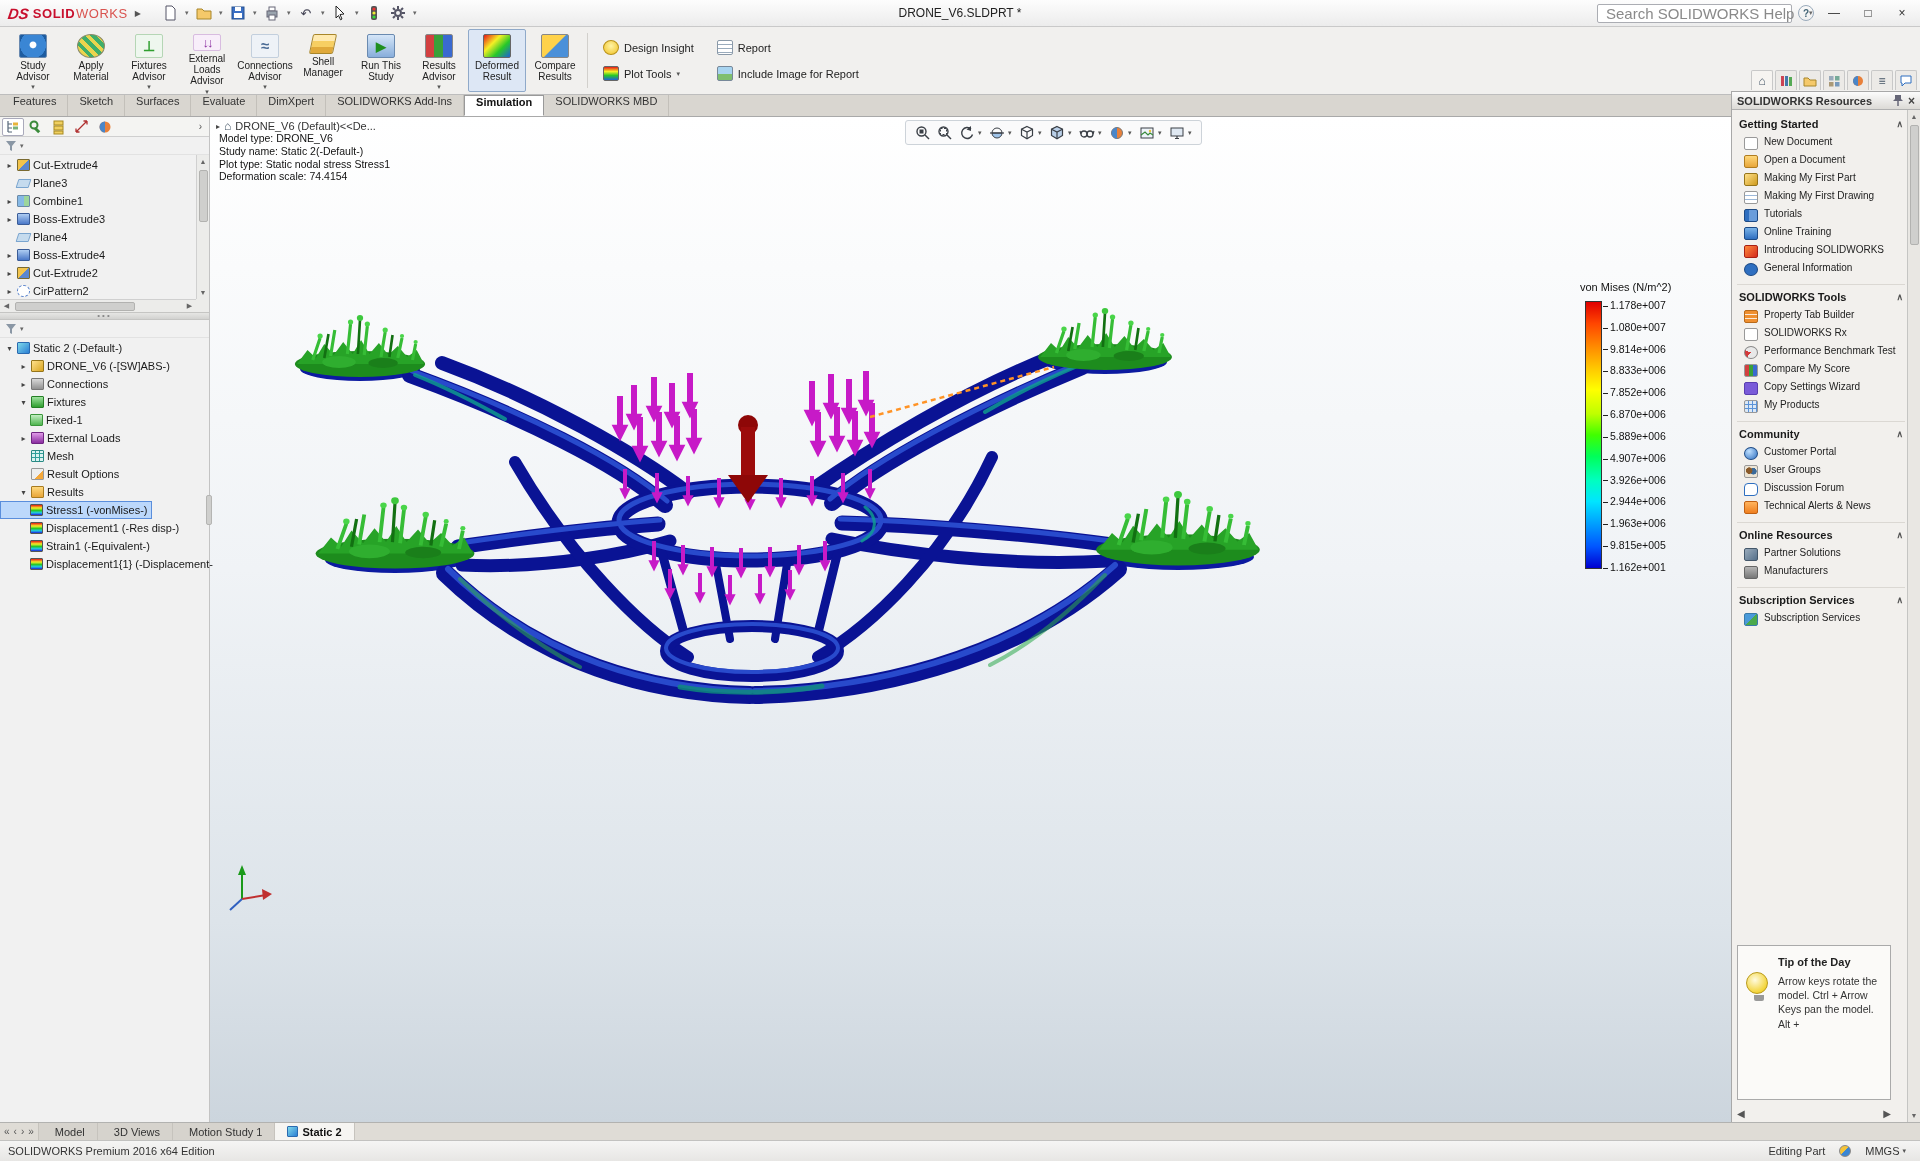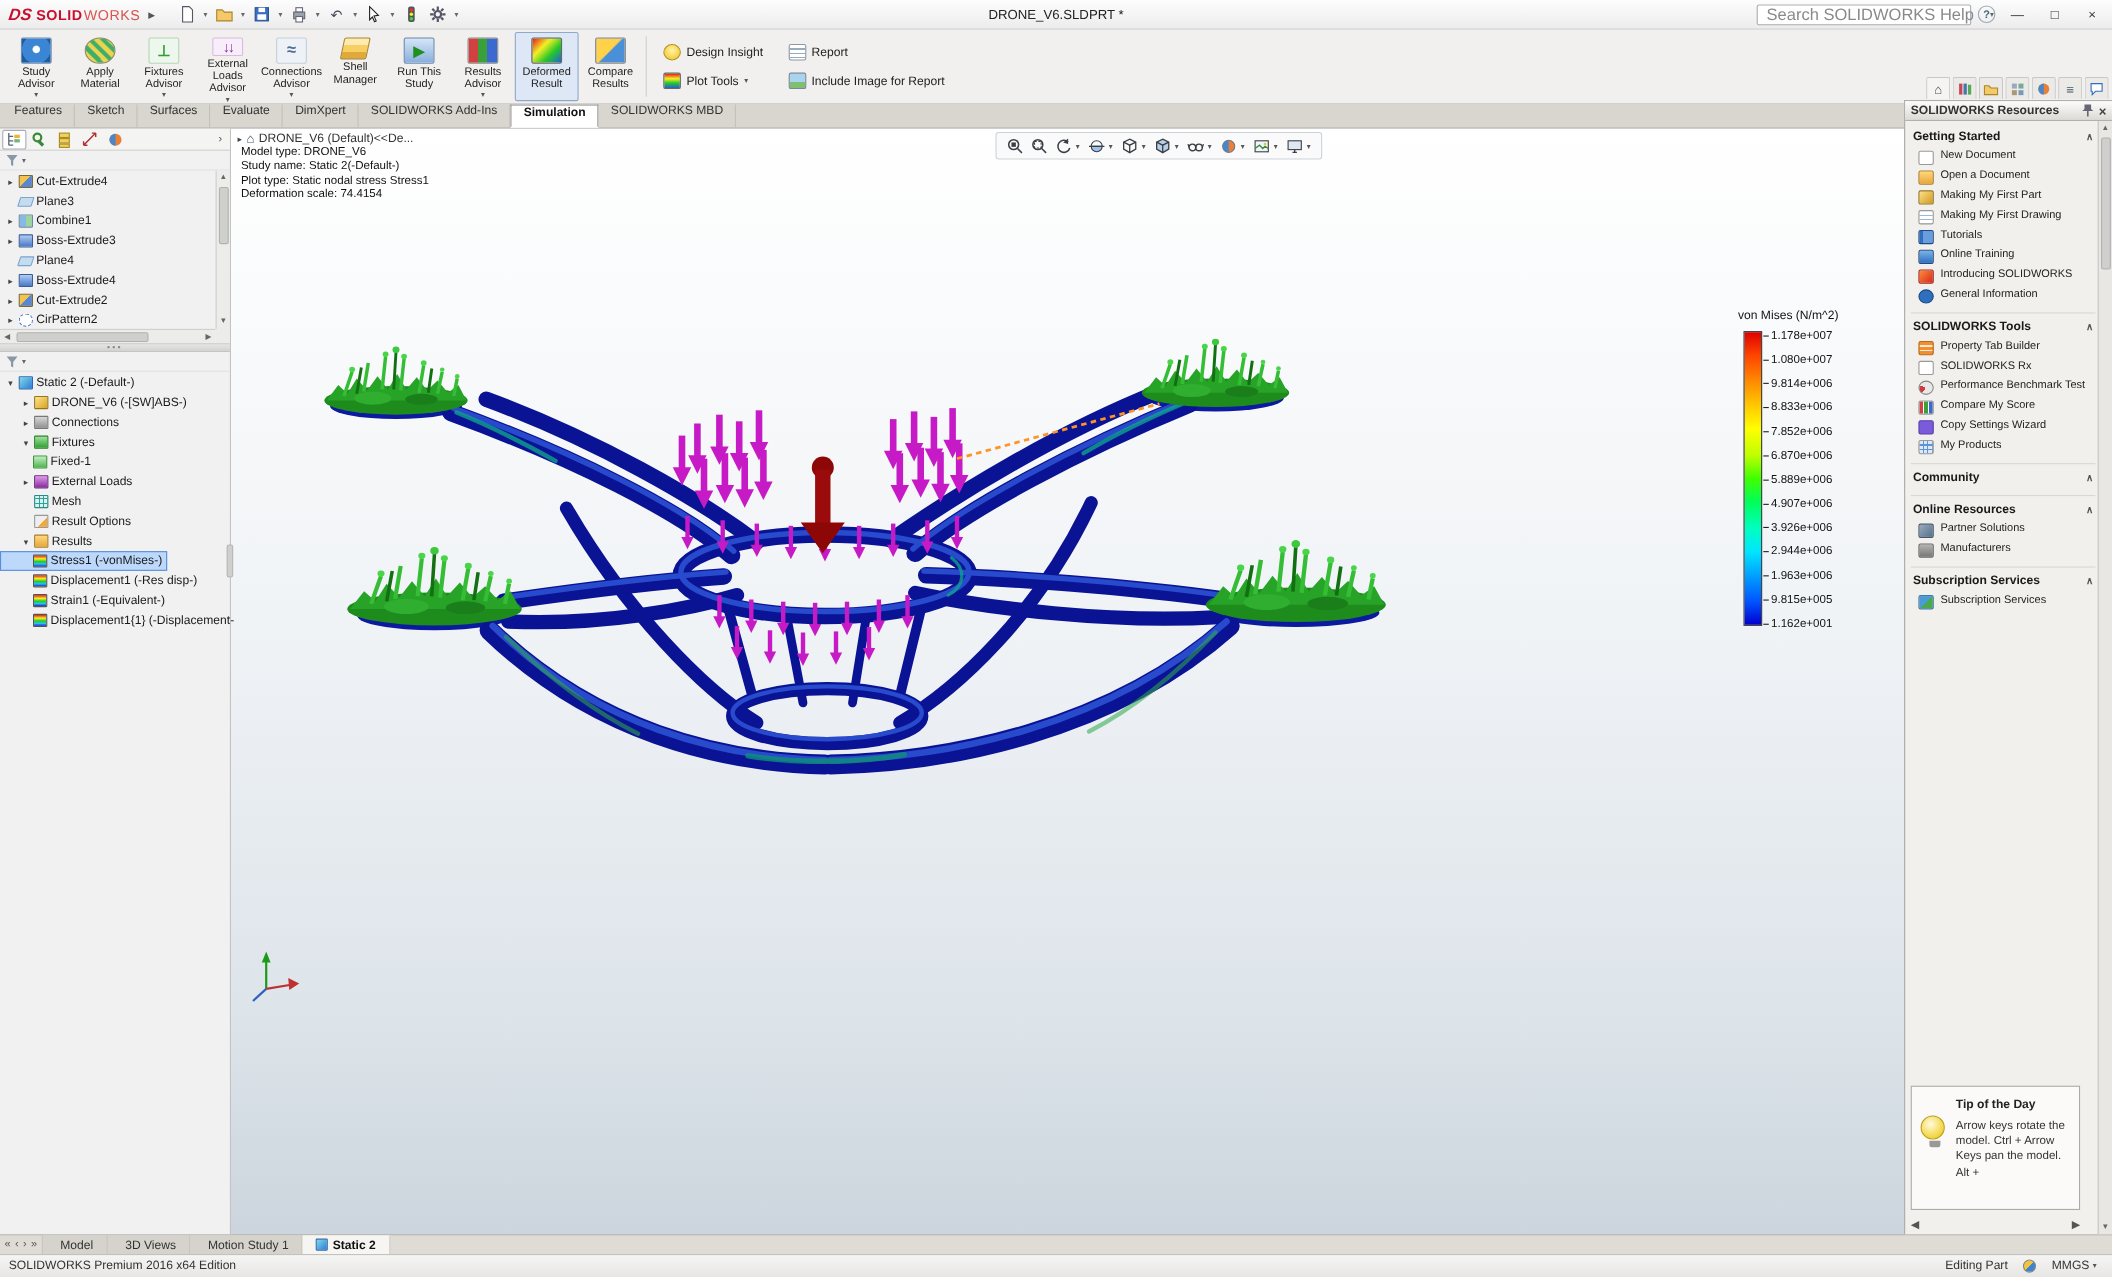--- a/index.html
+++ b/index.html
@@ -135,21 +135,21 @@
   .tp-body { position:absolute; left:0; right:13px; top:18px; bottom:0; padding:2px 2px 0 5px; overflow:hidden; }
   .tp-sec { border-top:1px solid #dbd8d3; padding-bottom:6px; }
   .tp-sec:first-child { border-top:none; }
   .tp-sec-head { display:flex; align-items:center; font-weight:bold; font-size:11px; color:#1a1a1a; padding:6px 2px 4px 2px; }
   .tp-sec-head .spacer { flex:1; }
   .sec-chevron { font-size:9px; color:#555; }
   .tp-item { display:flex; gap:6px; align-items:flex-start; padding:2px 0 2px 7px; color:#222; }
   .tpi { width:14px; height:13px; flex:none; border-radius:2px; border:1px solid #999; margin-top:1px; position:relative; display:flex; align-items:center; justify-content:center; font-size:9px; }
   .tp-lbl { line-height:1.18; font-size:10px; }
   .tp-vscroll { position:absolute; right:0; top:18px; bottom:0; width:13px; background:#e9e7e3; border-left:1px solid #c5c5c3; display:flex; flex-direction:column; align-items:center; }
-  .tip { position:absolute; left:5px; right:16px; bottom:22px; height:113px; border:1px solid #aaa; background:#fbfaf8; padding:6px; }
+  .tip { position:absolute; left:5px; right:16px; bottom:22px; height:155px; border:1px solid #aaa; background:#fbfaf8; padding:6px; }
   .bulb-wrap { position:absolute; left:8px; top:26px; width:26px; }
   .bulb { width:22px; height:22px; border-radius:50%; background:radial-gradient(circle at 40% 35%,#fffbe0,#f3d43a 70%,#d9b820); border:1px solid #b99a1a; }
   .bulb-base { width:10px; height:6px; background:#999; margin:1px auto 0; border-radius:0 0 2px 2px; }
   .tip-title { font-weight:bold; font-size:11px; color:#222; margin:4px 0 6px 34px; }
   .tip-text { font-size:10.5px; color:#333; margin-left:34px; line-height:1.35; }
   .tip-pager { position:absolute; left:5px; right:16px; bottom:3px; display:flex; justify-content:space-between; color:#555; font-size:10px; }
 
   
   .i-newdoc-icon { background:#fff; }
   .i-openfolder-icon { background:linear-gradient(#ffd87a,#e8a63a); border-color:#b07d20; }
@@ -1001,20 +1001,42 @@
           </div>
         </div>
     </div>
 
     <div class="tp-sec">
       <div class="tp-sec-head">
         <span>Community</span>
           <span class="spacer"></span>
           <span class="sec-chevron">∧</span>
       </div>
+      <div>
+
+          <div class="tp-item">
+            <span class="tpi i-custportal-icon"></span>
+            <span class="tp-lbl">Customer Portal</span>
+          </div>
+
+          <div class="tp-item">
+            <span class="tpi i-usergroups-icon"></span>
+            <span class="tp-lbl">User Groups</span>
+          </div>
+
+          <div class="tp-item">
+            <span class="tpi i-forum-icon"></span>
+            <span class="tp-lbl">Discussion Forum</span>
+          </div>
+
+          <div class="tp-item">
+            <span class="tpi i-alerts-icon"></span>
+            <span class="tp-lbl">Technical Alerts &amp; News</span>
+          </div>
+        </div>
     </div>
 
     <div class="tp-sec">
       <div class="tp-sec-head">
         <span>Online Resources</span>
           <span class="spacer"></span>
           <span class="sec-chevron">∧</span>
       </div>
       <div>
 

